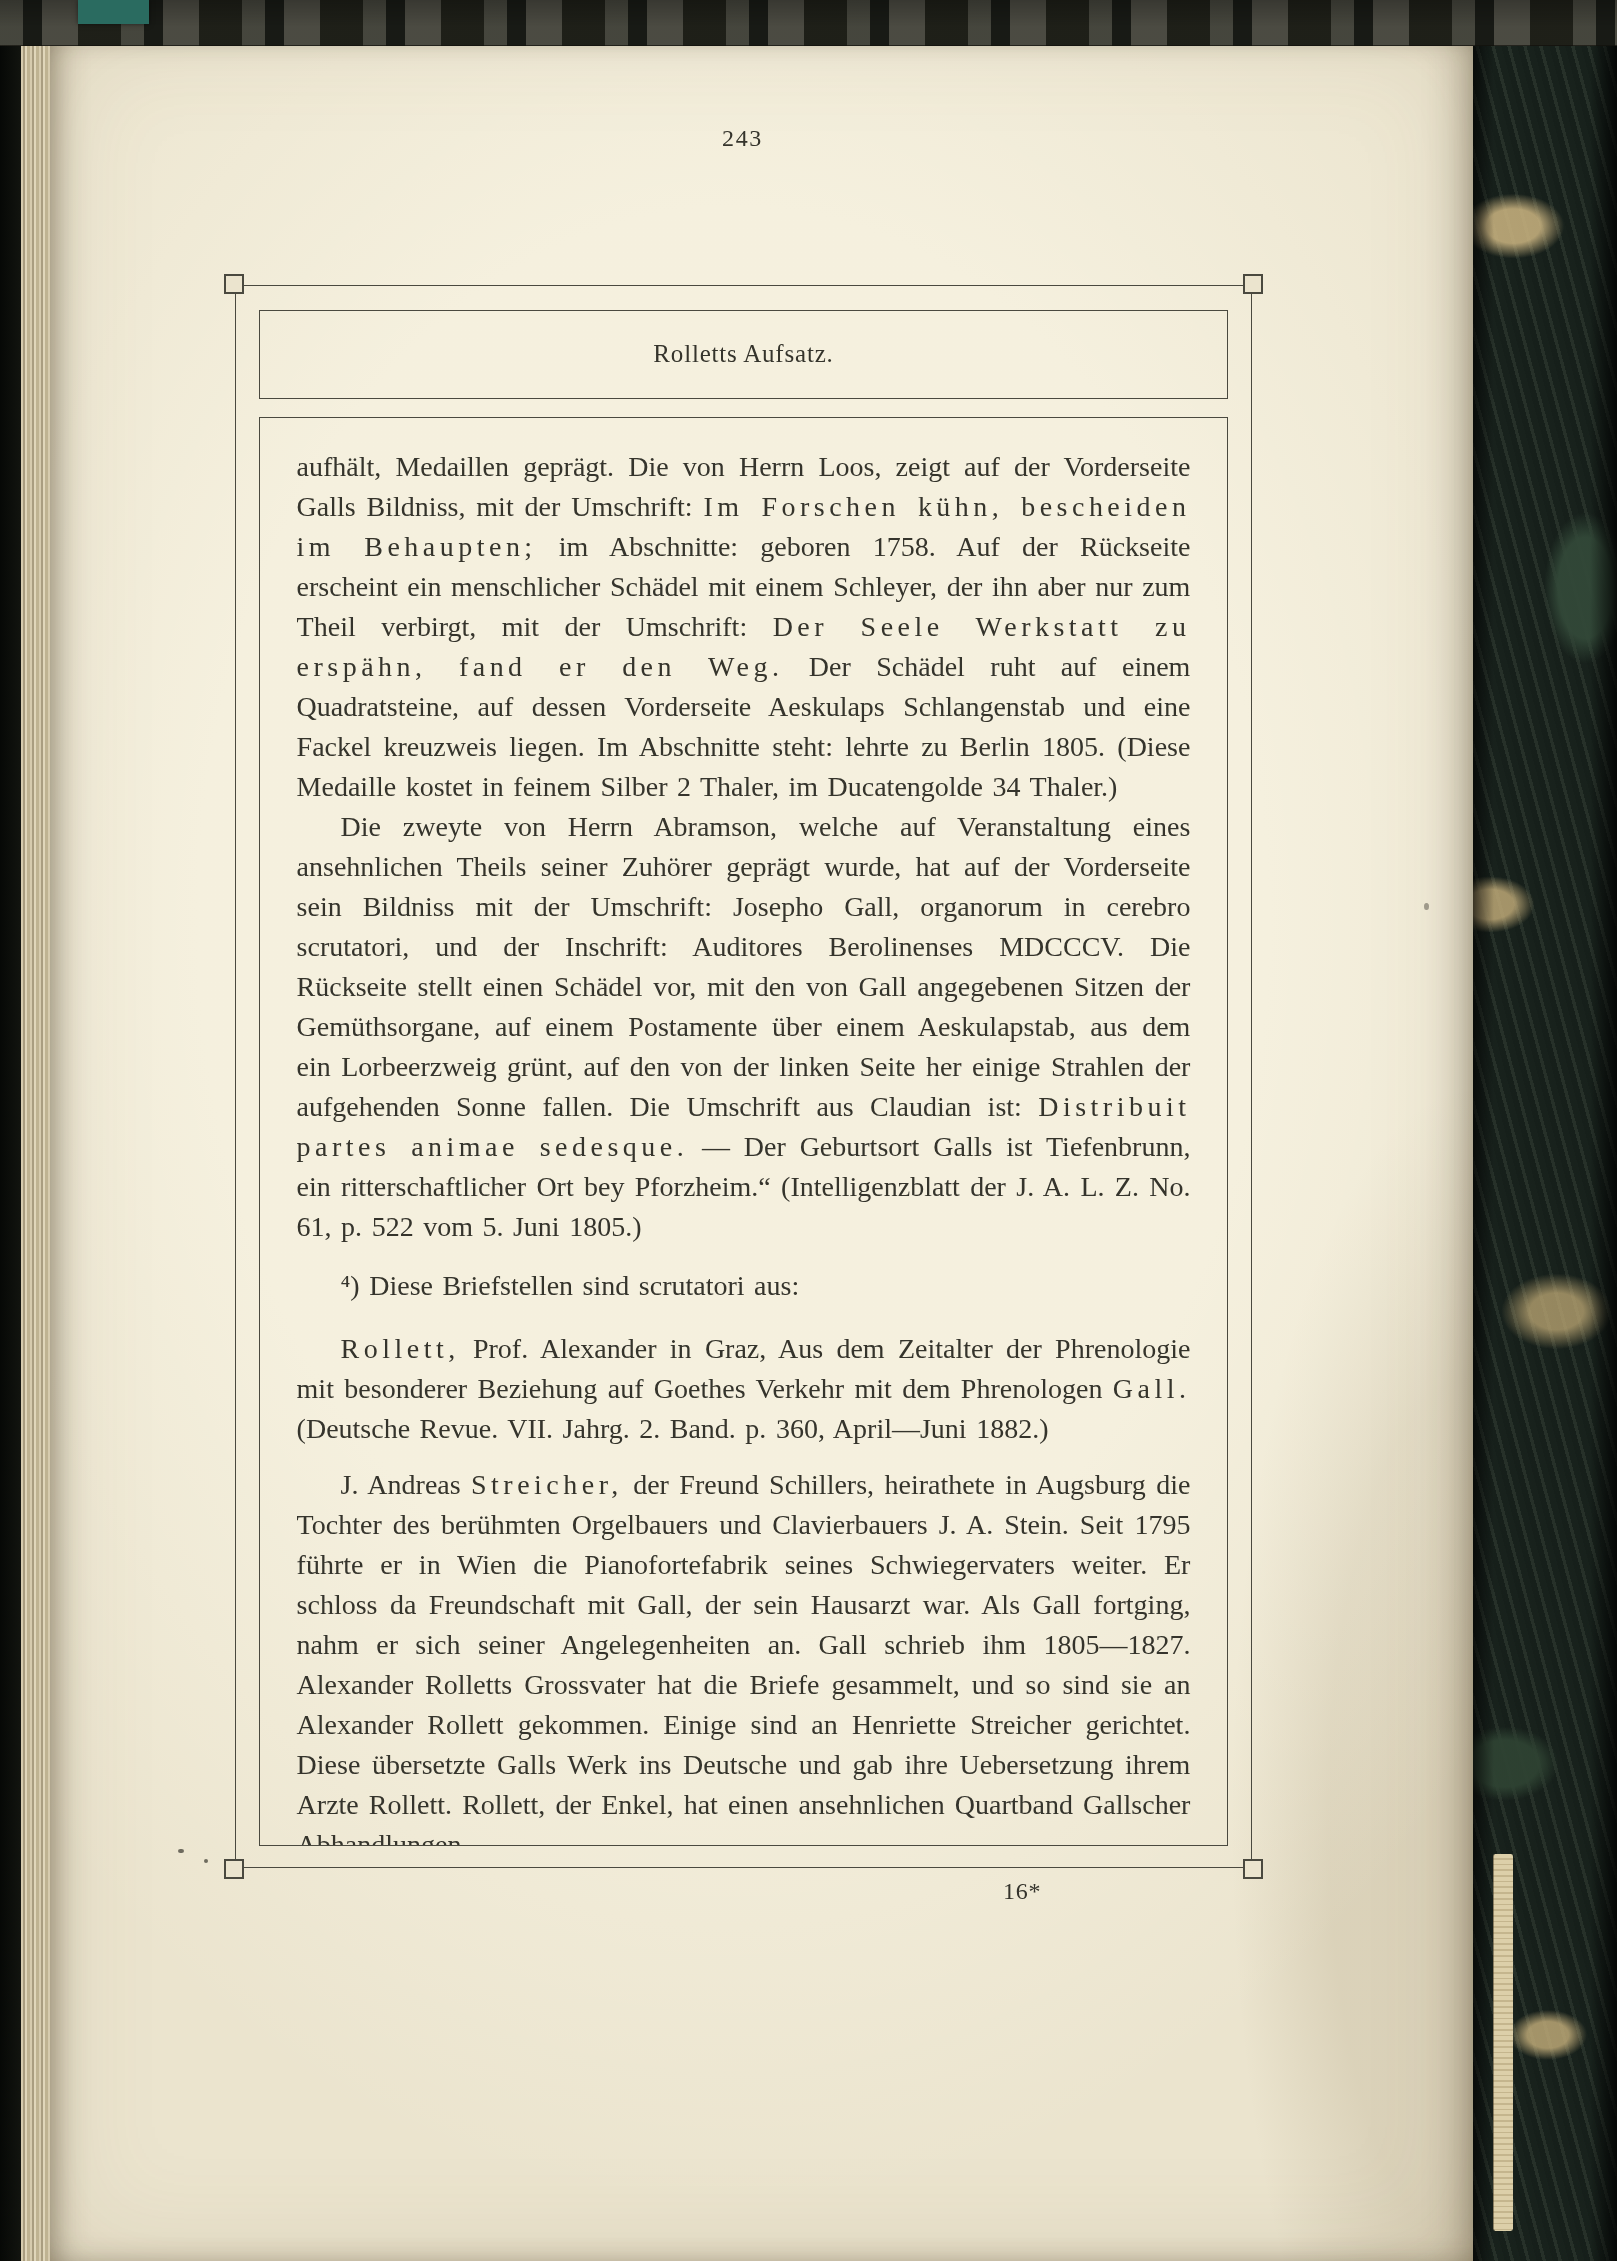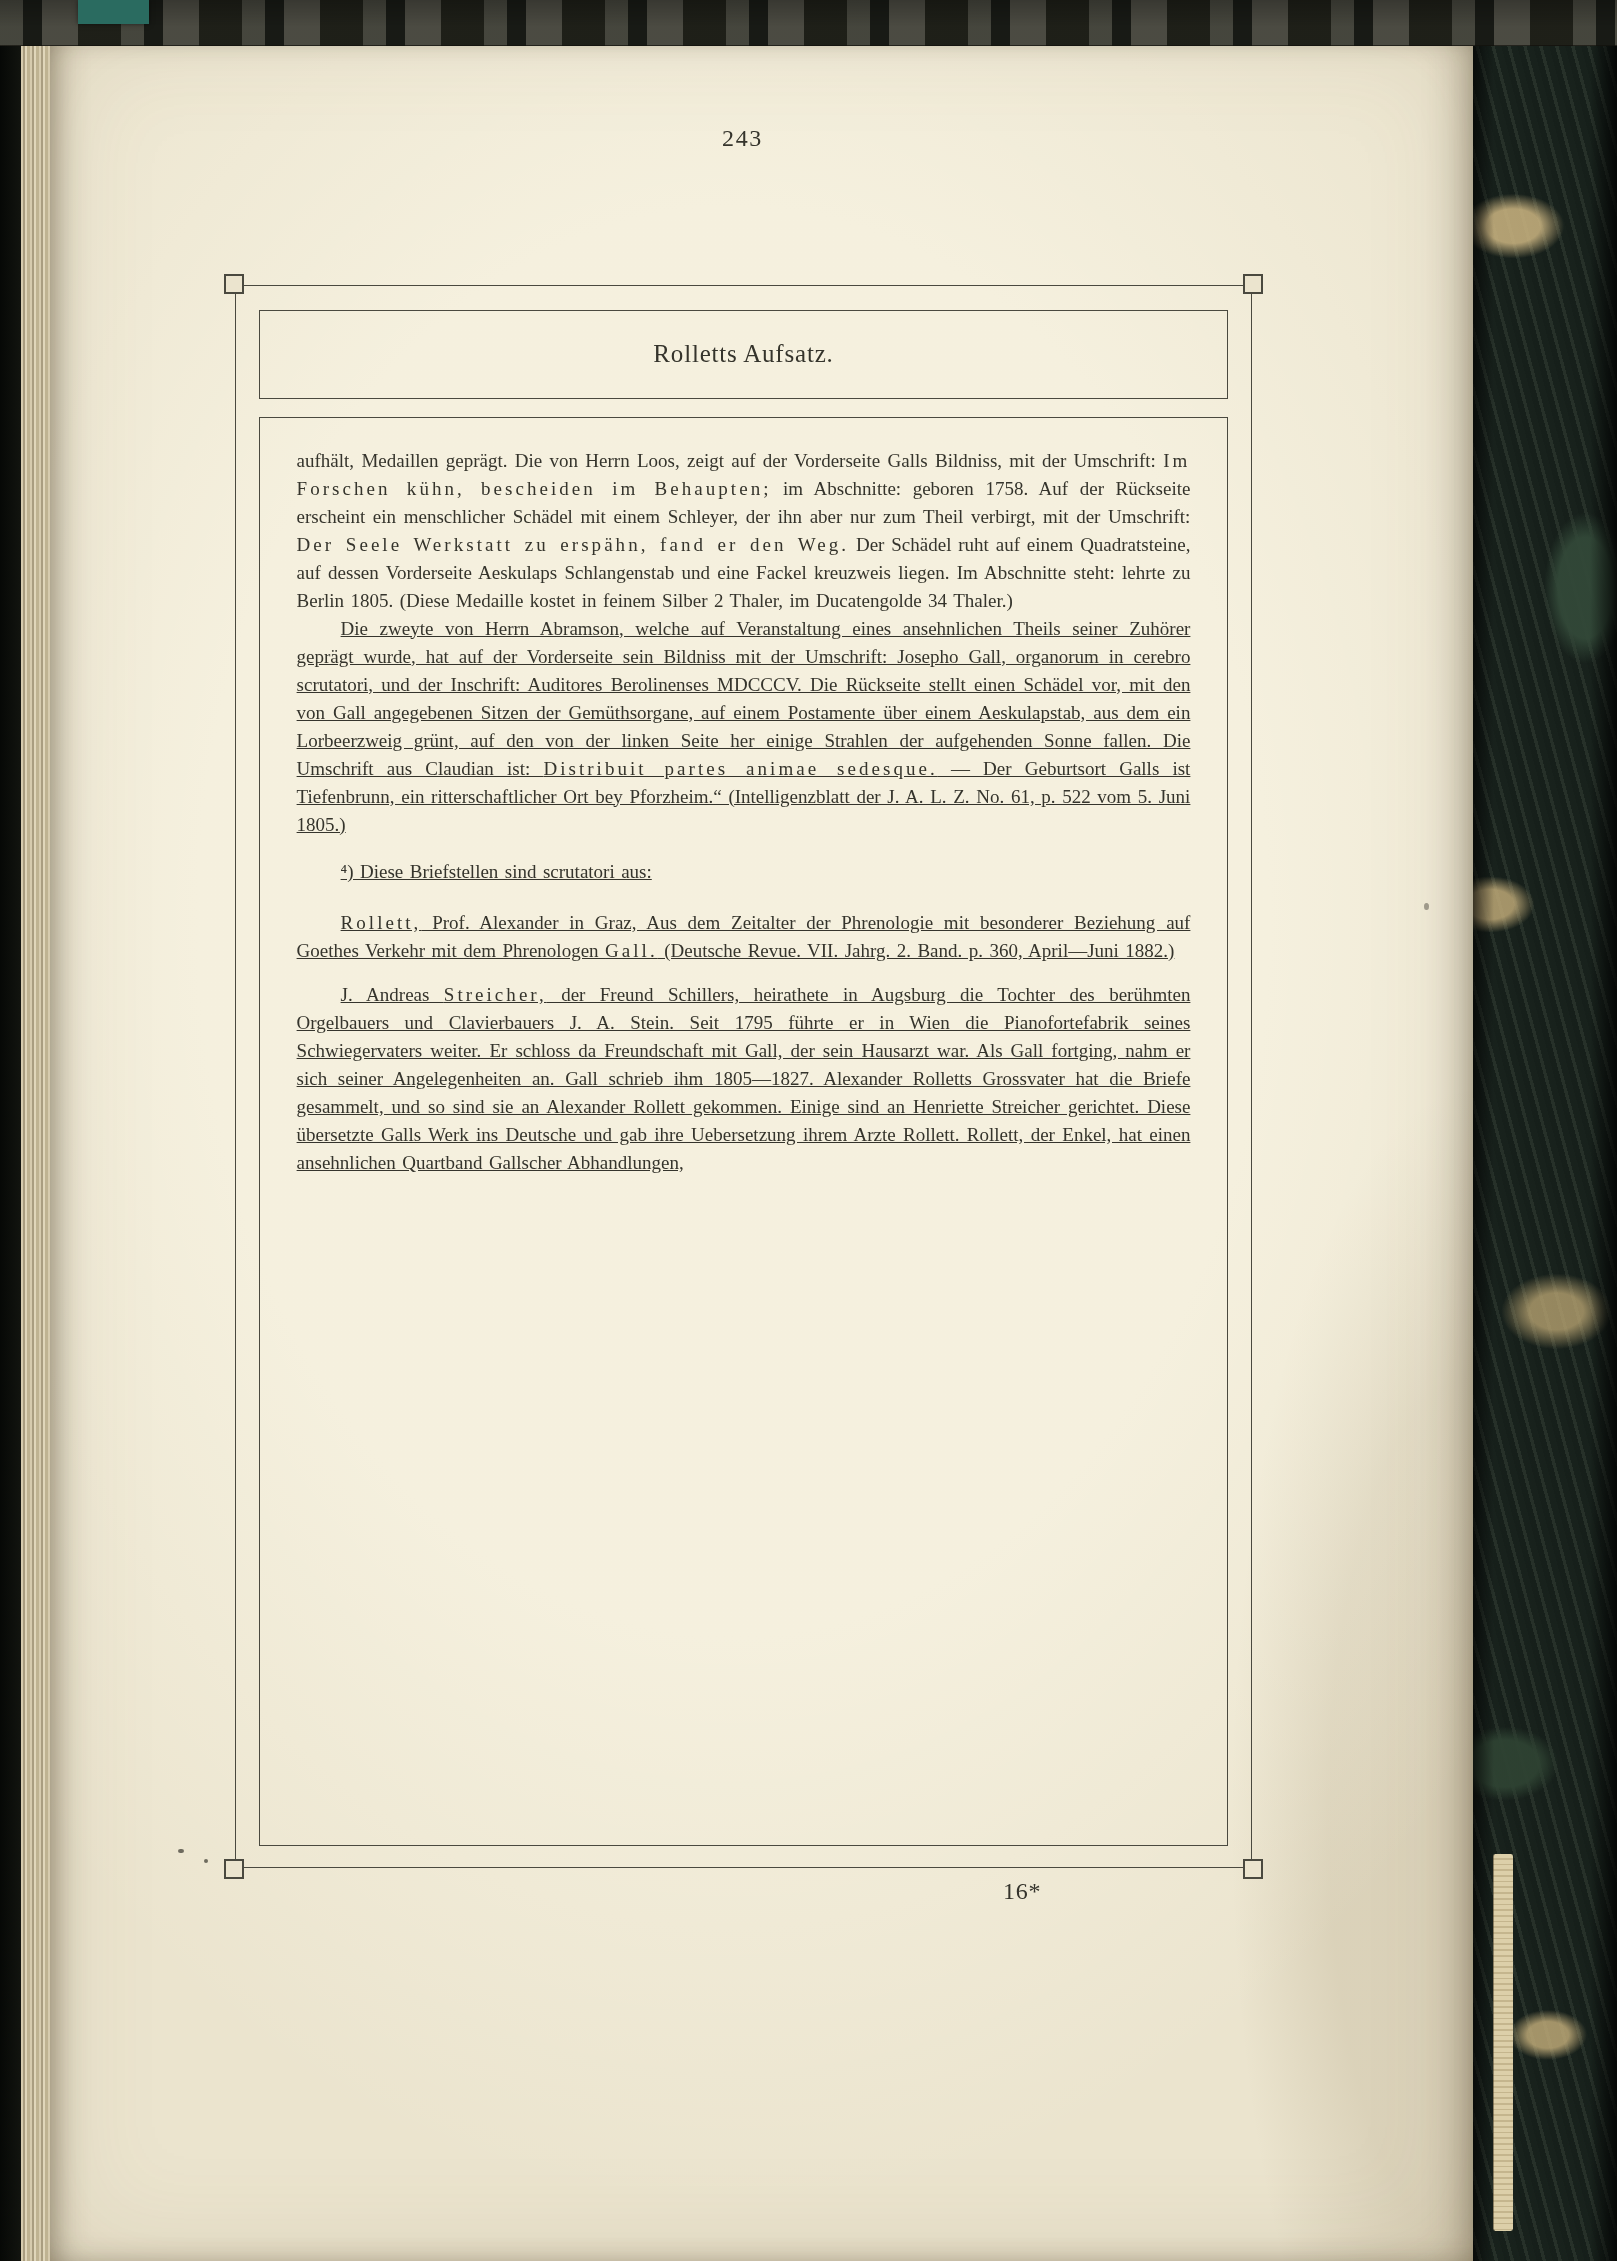--- a/index.html
+++ b/index.html
@@ -77,25 +77,25 @@
     display:flex;align-items:center;justify-content:center;
   }
   .running-head{font-size:25px;color:var(--ink,#35342c);letter-spacing:0.8px;}
 
   .body-box{
     position:absolute;left:22.6px;right:22.6px;top:131px;bottom:21px;
     border:1.6px solid var(--rule,#4a493f);overflow:hidden;
   }
   .body-text{
     padding:29px 37px 0 37px;
-    font-size:19px;line-height:28px;color:var(--ink,#35342c);
+    font-size:28px;line-height:40px;color:var(--ink,#35342c);
     text-align:justify;word-spacing:0.09em;
   }
   .para{margin:0;}
-  .para.indent{text-indent:44px;text-decoration:underline;}
+  .para.indent{text-indent:44px;}
   .para:nth-child(3){margin-top:19.4px;}
   .para:nth-child(4){margin-top:23px;}
   .para:nth-child(5){margin-top:16px;}
   .gesperrt{letter-spacing:0.16em;word-spacing:0.18em;}
 
   .signature{
     position:absolute;left:954px;top:1850px;
     font-size:24px;color:var(--ink,#35342c);letter-spacing:0.8px;
   }
   .speck{position:absolute;border-radius:50%;background:#2a2820;opacity:.65;}

